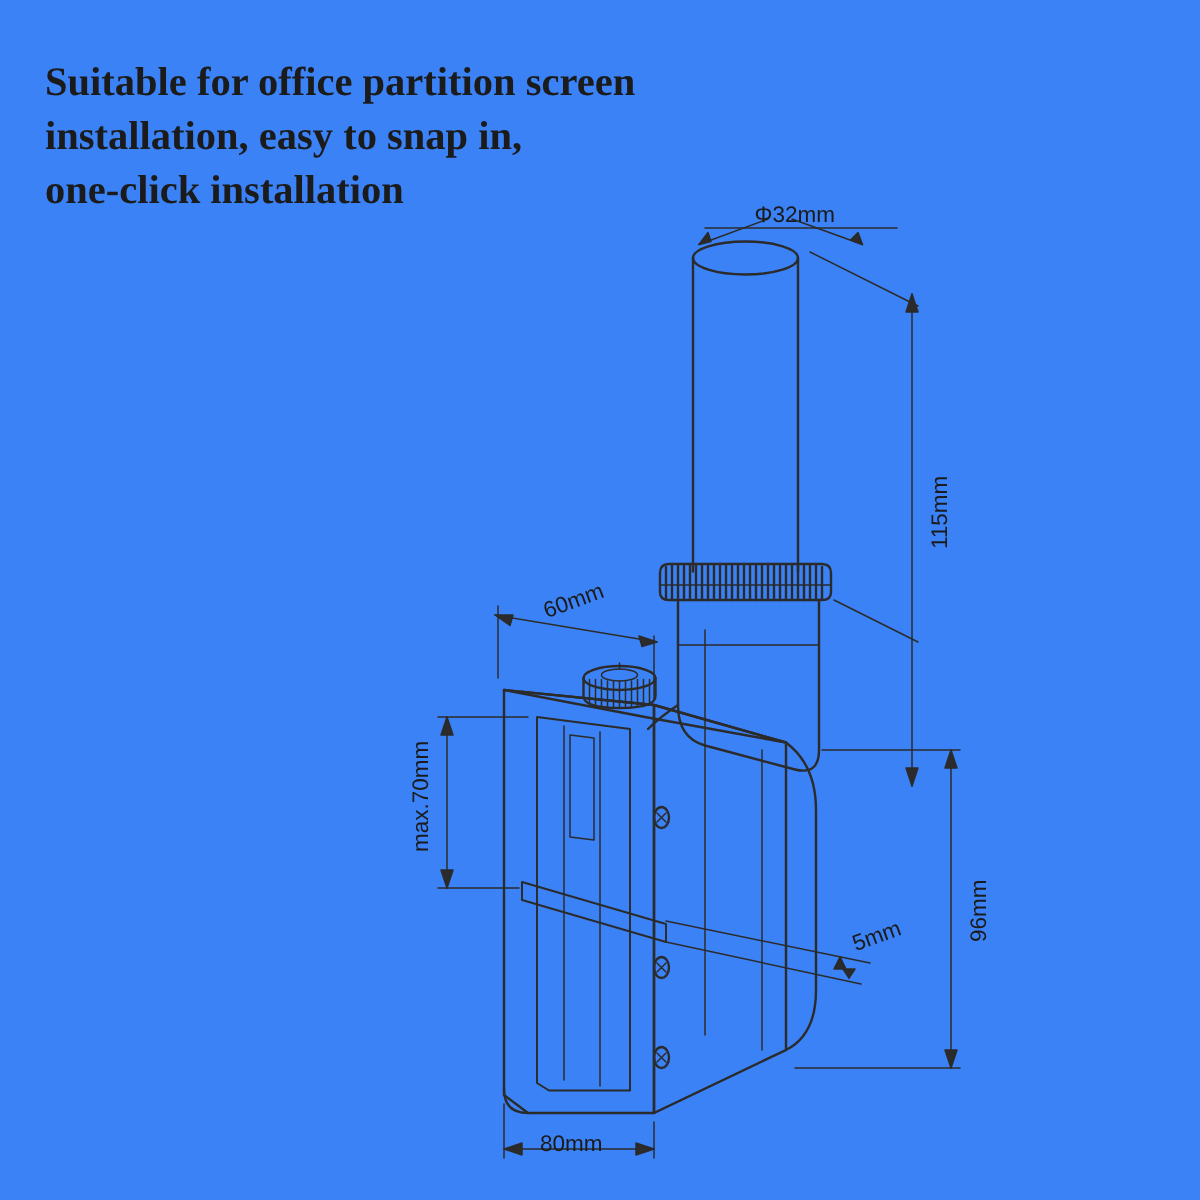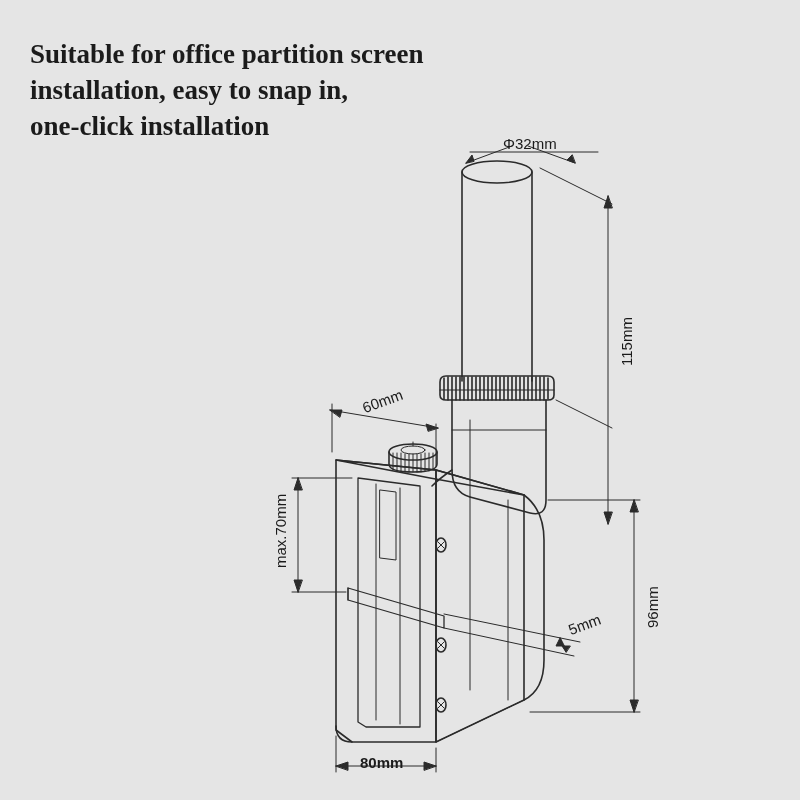--- a/index.html
+++ b/index.html
@@ -7,21 +7,21 @@
     padding: 0;
     background: #ffffff;
   }
   body {
     font-family: "Liberation Sans", sans-serif;
   }
   #page {
     position: relative;
     width: 800px;
     height: 800px;
-    background: #e5e5e5;
+    background: #3b82f6;
     overflow: hidden;
   }
   #headline {
     position: absolute;
     left: 30px;
     top: 36px;
     width: 620px;
     font-family: "Liberation Serif", serif;
     font-weight: bold;
     font-size: 27px;
@@ -195,19 +195,19 @@
   </svg>
 
   <div class="dim-label" style="left:503px; top:135px;">Φ32mm</div>
 
   <div class="dim-label rot90" style="left:618px; top:366px;">115mm</div>
 
   <div class="dim-label rot90" style="left:644px; top:628px;">96mm</div>
 
   <div class="dim-label rot-slant" style="left:360px; top:400px;">60mm</div>
 
-  <div class="dim-label" style="left:360px; top:754px;font-weight:bold;">80mm</div>
+  <div class="dim-label" style="left:360px; top:754px;">80mm</div>
 
   <div class="dim-label rot90" style="left:272px; top:568px;">max.70mm</div>
 
   <div class="dim-label rot-slant" style="left:566px; top:622px;">5mm</div>
 
 </div>
 
 </body></html>

